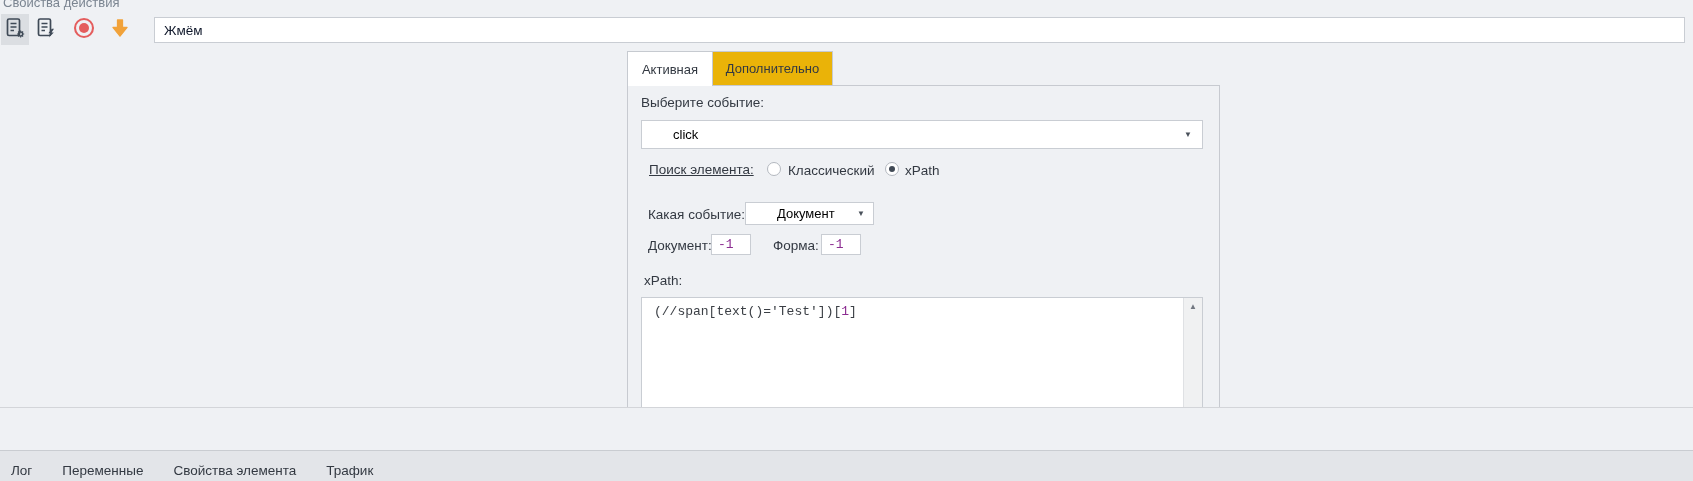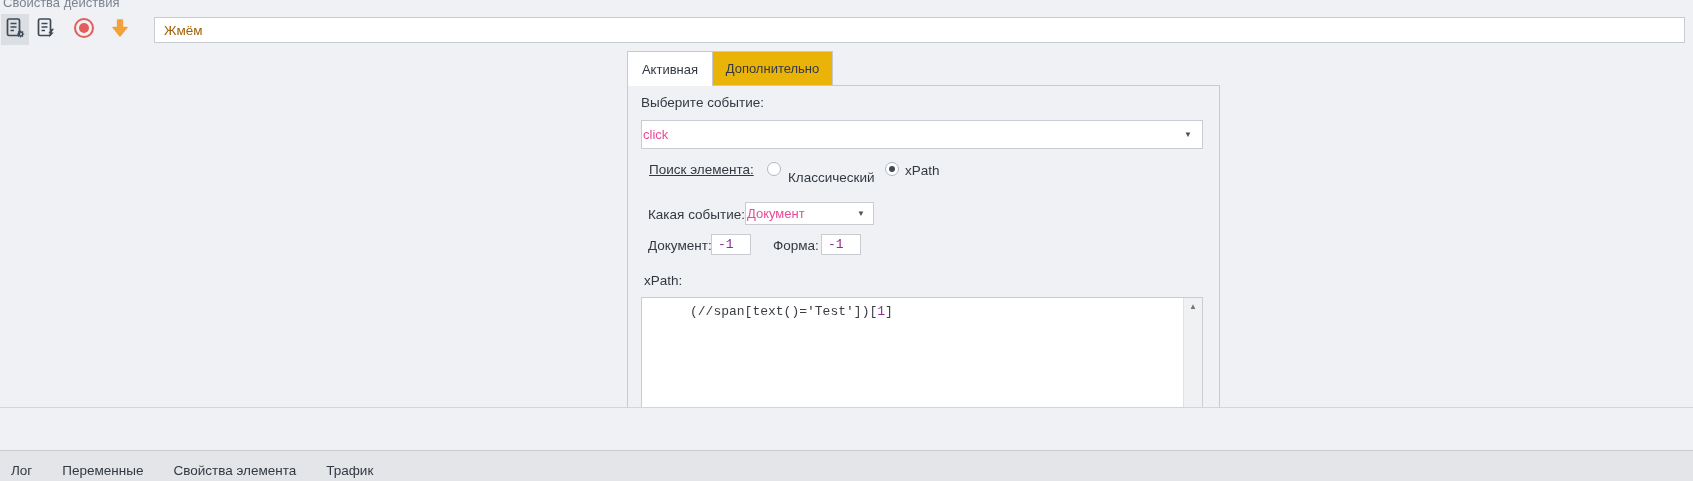--- a/index.html
+++ b/index.html
@@ -25,21 +25,21 @@
   }
   .tool-btn.selected { background:#dbdee2; }
   .btn-1 { left:1px; }
   .btn-2 { left:32px; }
   .btn-3 { left:70px; }
   .btn-4 { left:106px; }
 
   .action-name-input {
     position:absolute; left:154px; top:17px; width:1531px; height:26px;
     border:1px solid #c9cdd3; background:#ffffff;
-    font-family:"Liberation Sans", sans-serif; font-size:13.5px; color:#a16207;
+    font-family:"Liberation Sans", sans-serif; font-size:13.5px; color:#0f172a;
     padding:0 16px 0 9px; outline:none;
   }
 
   
   .tab {
     position:absolute; display:flex; align-items:center; justify-content:center;
     font-size:13px; color:#333942; cursor:pointer;
   }
   .tab-main {
     left:627px; top:51px; width:86px; height:35px;
@@ -57,54 +57,54 @@
     border:1px solid #c7cad0; border-bottom:none;
     background:#eff1f4;
   }
 
   .lbl { position:absolute; font-size:13.5px; color:#333942; white-space:nowrap; }
 
   .select-box {
     position:absolute; background:#ffffff; border:1px solid #c9cdd3;
     display:flex; align-items:center; cursor:pointer;
   }
-  .select-box .sel-text { font-size:13px; color:#ec4899; padding-left:1px; flex:1; white-space:nowrap; }
+  .select-box .sel-text { font-size:13px; color:#000000; padding-left:1px; flex:1; white-space:nowrap;margin-left:30px; }
   .select-box .sel-arrow { font-size:8px; color:#4a515b; padding-right:10px; }
 
   .event-select { left:13px; top:34px; width:562px; height:29px; }
   .whichtab-select { left:117px; top:116px; width:129px; height:23px; }
 
   .search-label { left:21px; top:76px; text-decoration:underline; }
 
   .radio {
     position:absolute; width:14px; height:14px; border-radius:50%;
     background:#ffffff; border:1px solid #b3b8bf; cursor:pointer;
   }
   .radio.checked::after {
     content:""; position:absolute; left:3px; top:3px; width:6px; height:6px;
     border-radius:50%; background:#414a55;
   }
   .radio-classic { left:139px; top:76px; }
   .radio-xpath   { left:257px; top:76px; }
   .radio-lbl { position:absolute; font-size:13.5px; color:#333942; cursor:pointer; }
-  .radio-classic-lbl { left:160px; top:84px; }
+  .radio-classic-lbl { left:160px; top:77px; }
   .radio-xpath-lbl   { left:277px; top:77px; }
 
   .num-input {
     position:absolute; width:40px; height:21px;
     border:1px solid #c9cdd3; background:#ffffff;
     font-family:"Liberation Mono", monospace; font-size:13px; color:#8c2c91;
     padding-left:6px; outline:none;
   }
   .doc-input  { left:83px;  top:148px; }
   .form-input { left:193px; top:148px; }
 
   .xpath-area {
     position:absolute; left:13px; top:211px; width:562px; height:111px;
-    background:#ffffff; border:1px solid #c9cdd3; cursor:text;padding-left:36px;
+    background:#ffffff; border:1px solid #c9cdd3; cursor:text;
   }
   .code-line {
     padding:6px 12px 0 12px;
     font-family:"Liberation Mono", monospace; font-size:13px; color:#3b3f45;
     white-space:pre;
   }
   .code-line .num { color:#8c2c91; }
   .v-scrollbar {
     position:absolute; right:0; top:0; bottom:0; width:19px;
     background:#f0f1f2; border-left:1px solid #dfe1e4;

